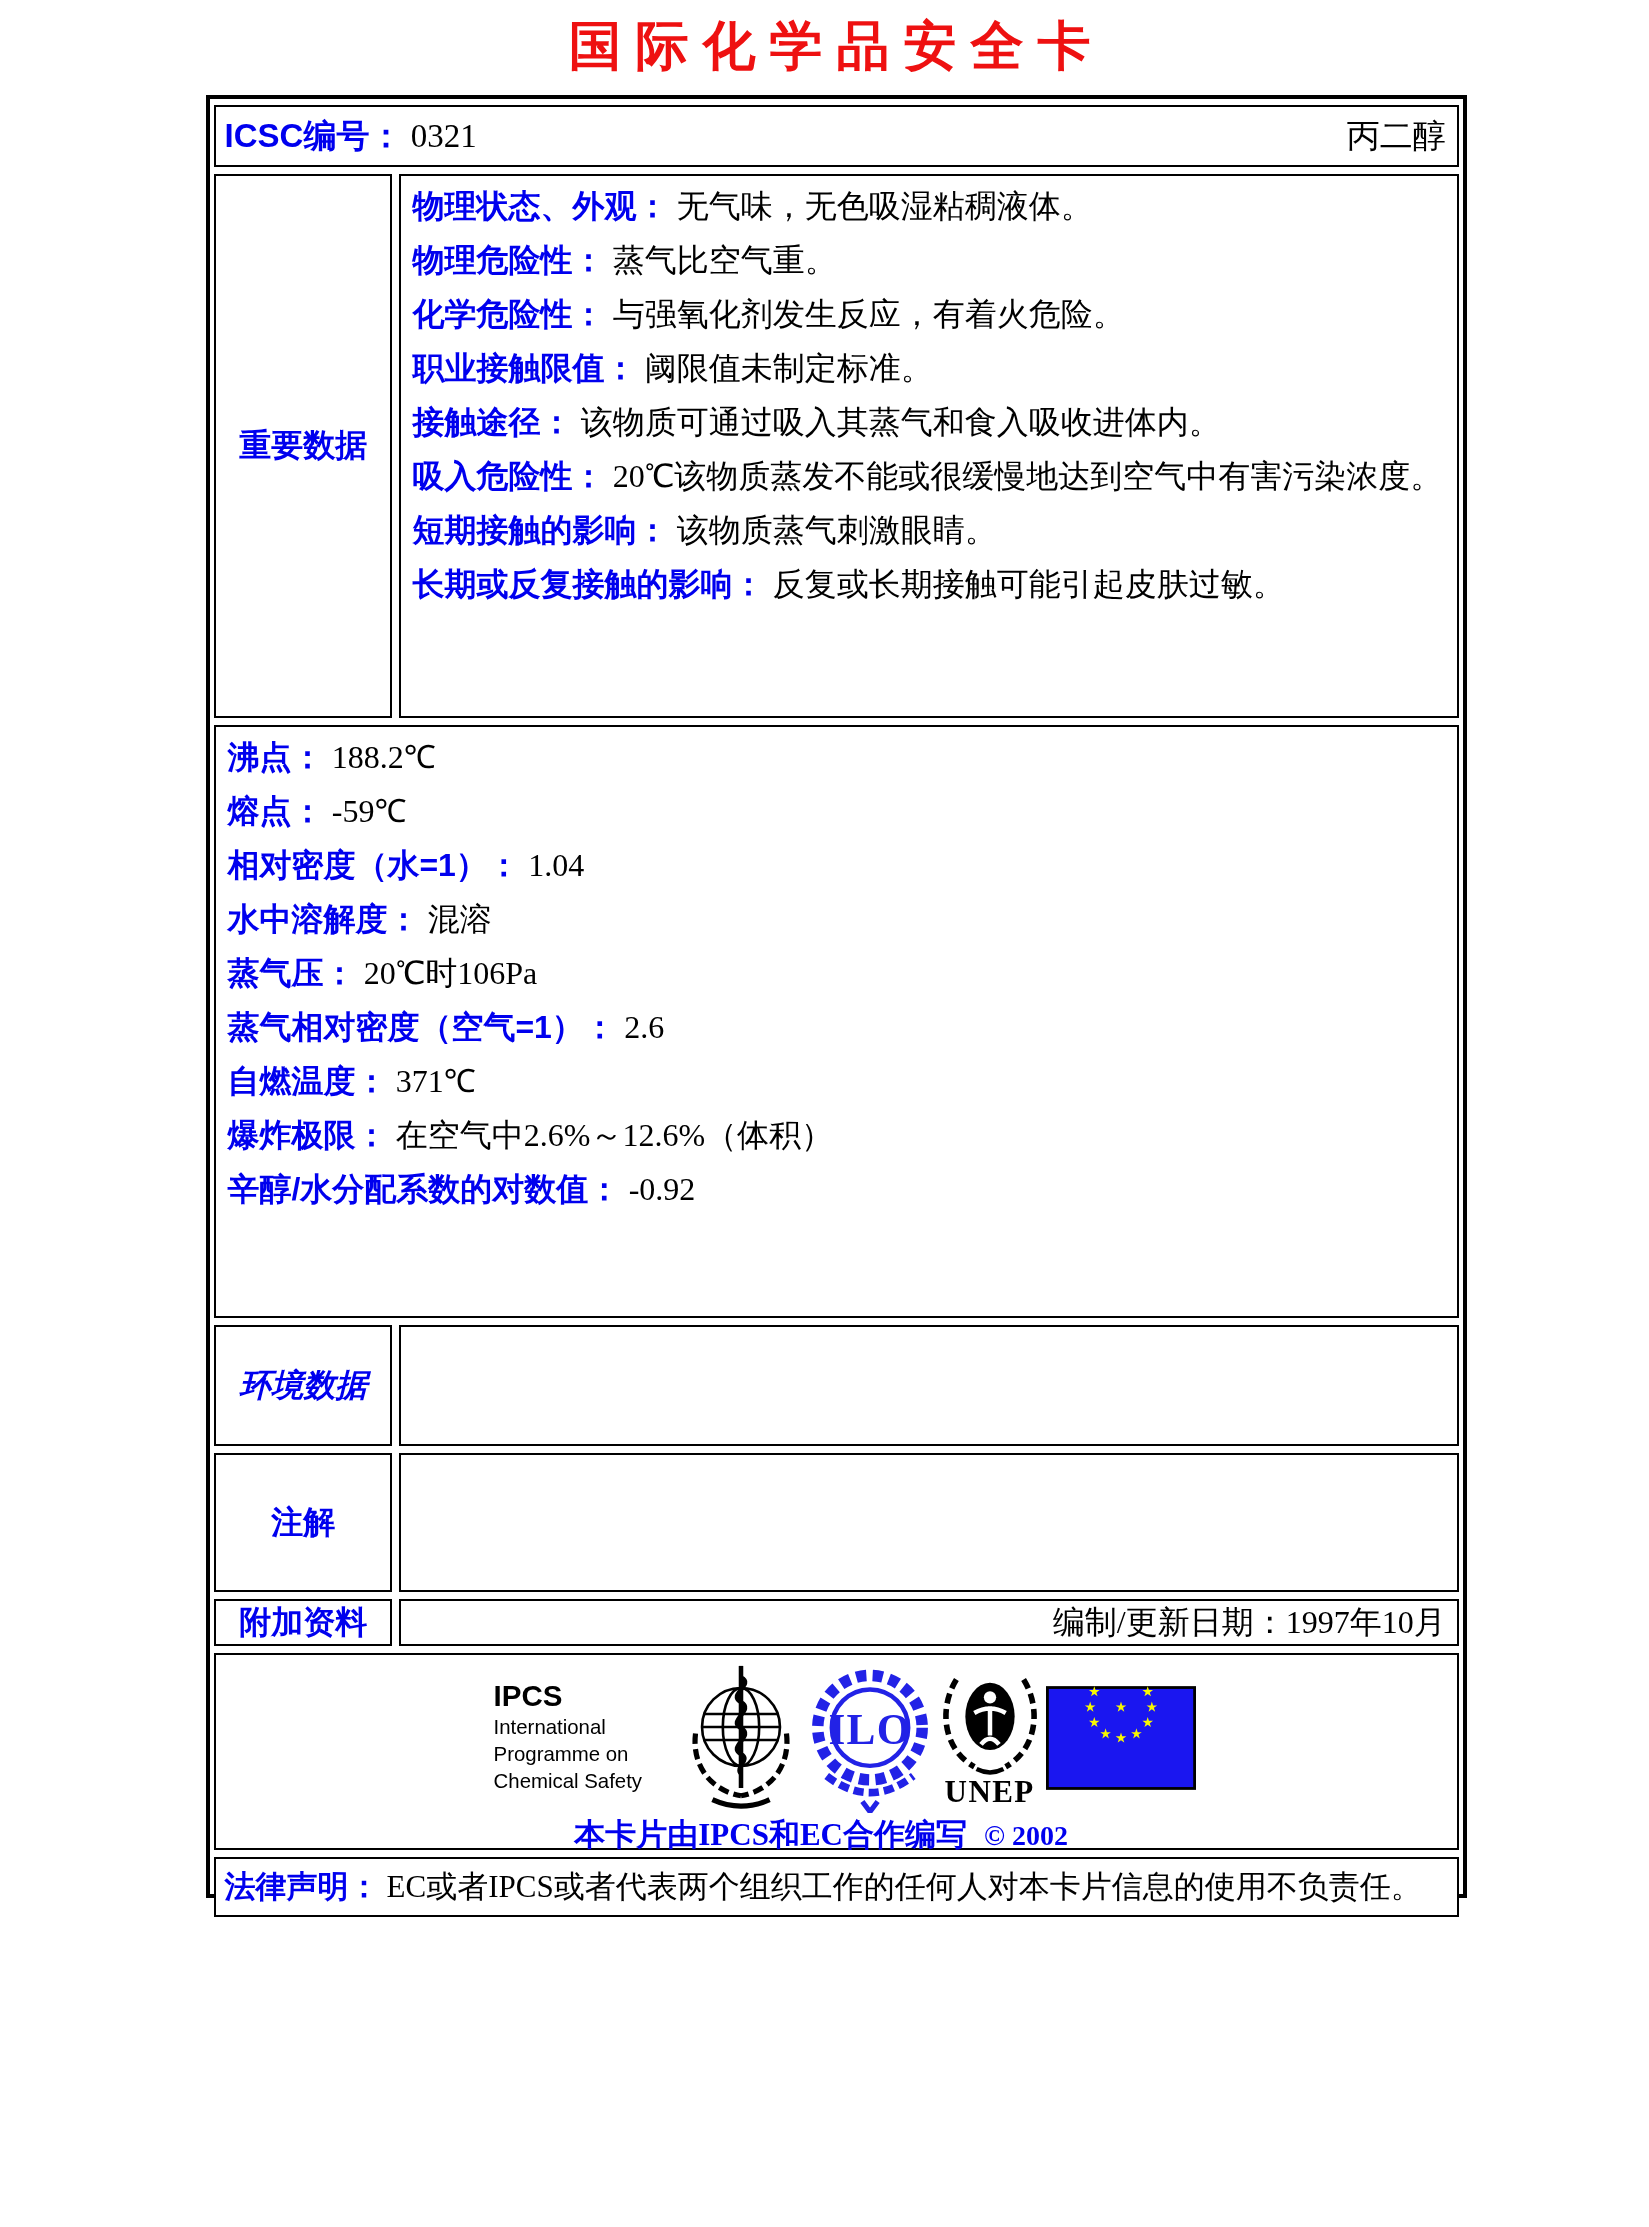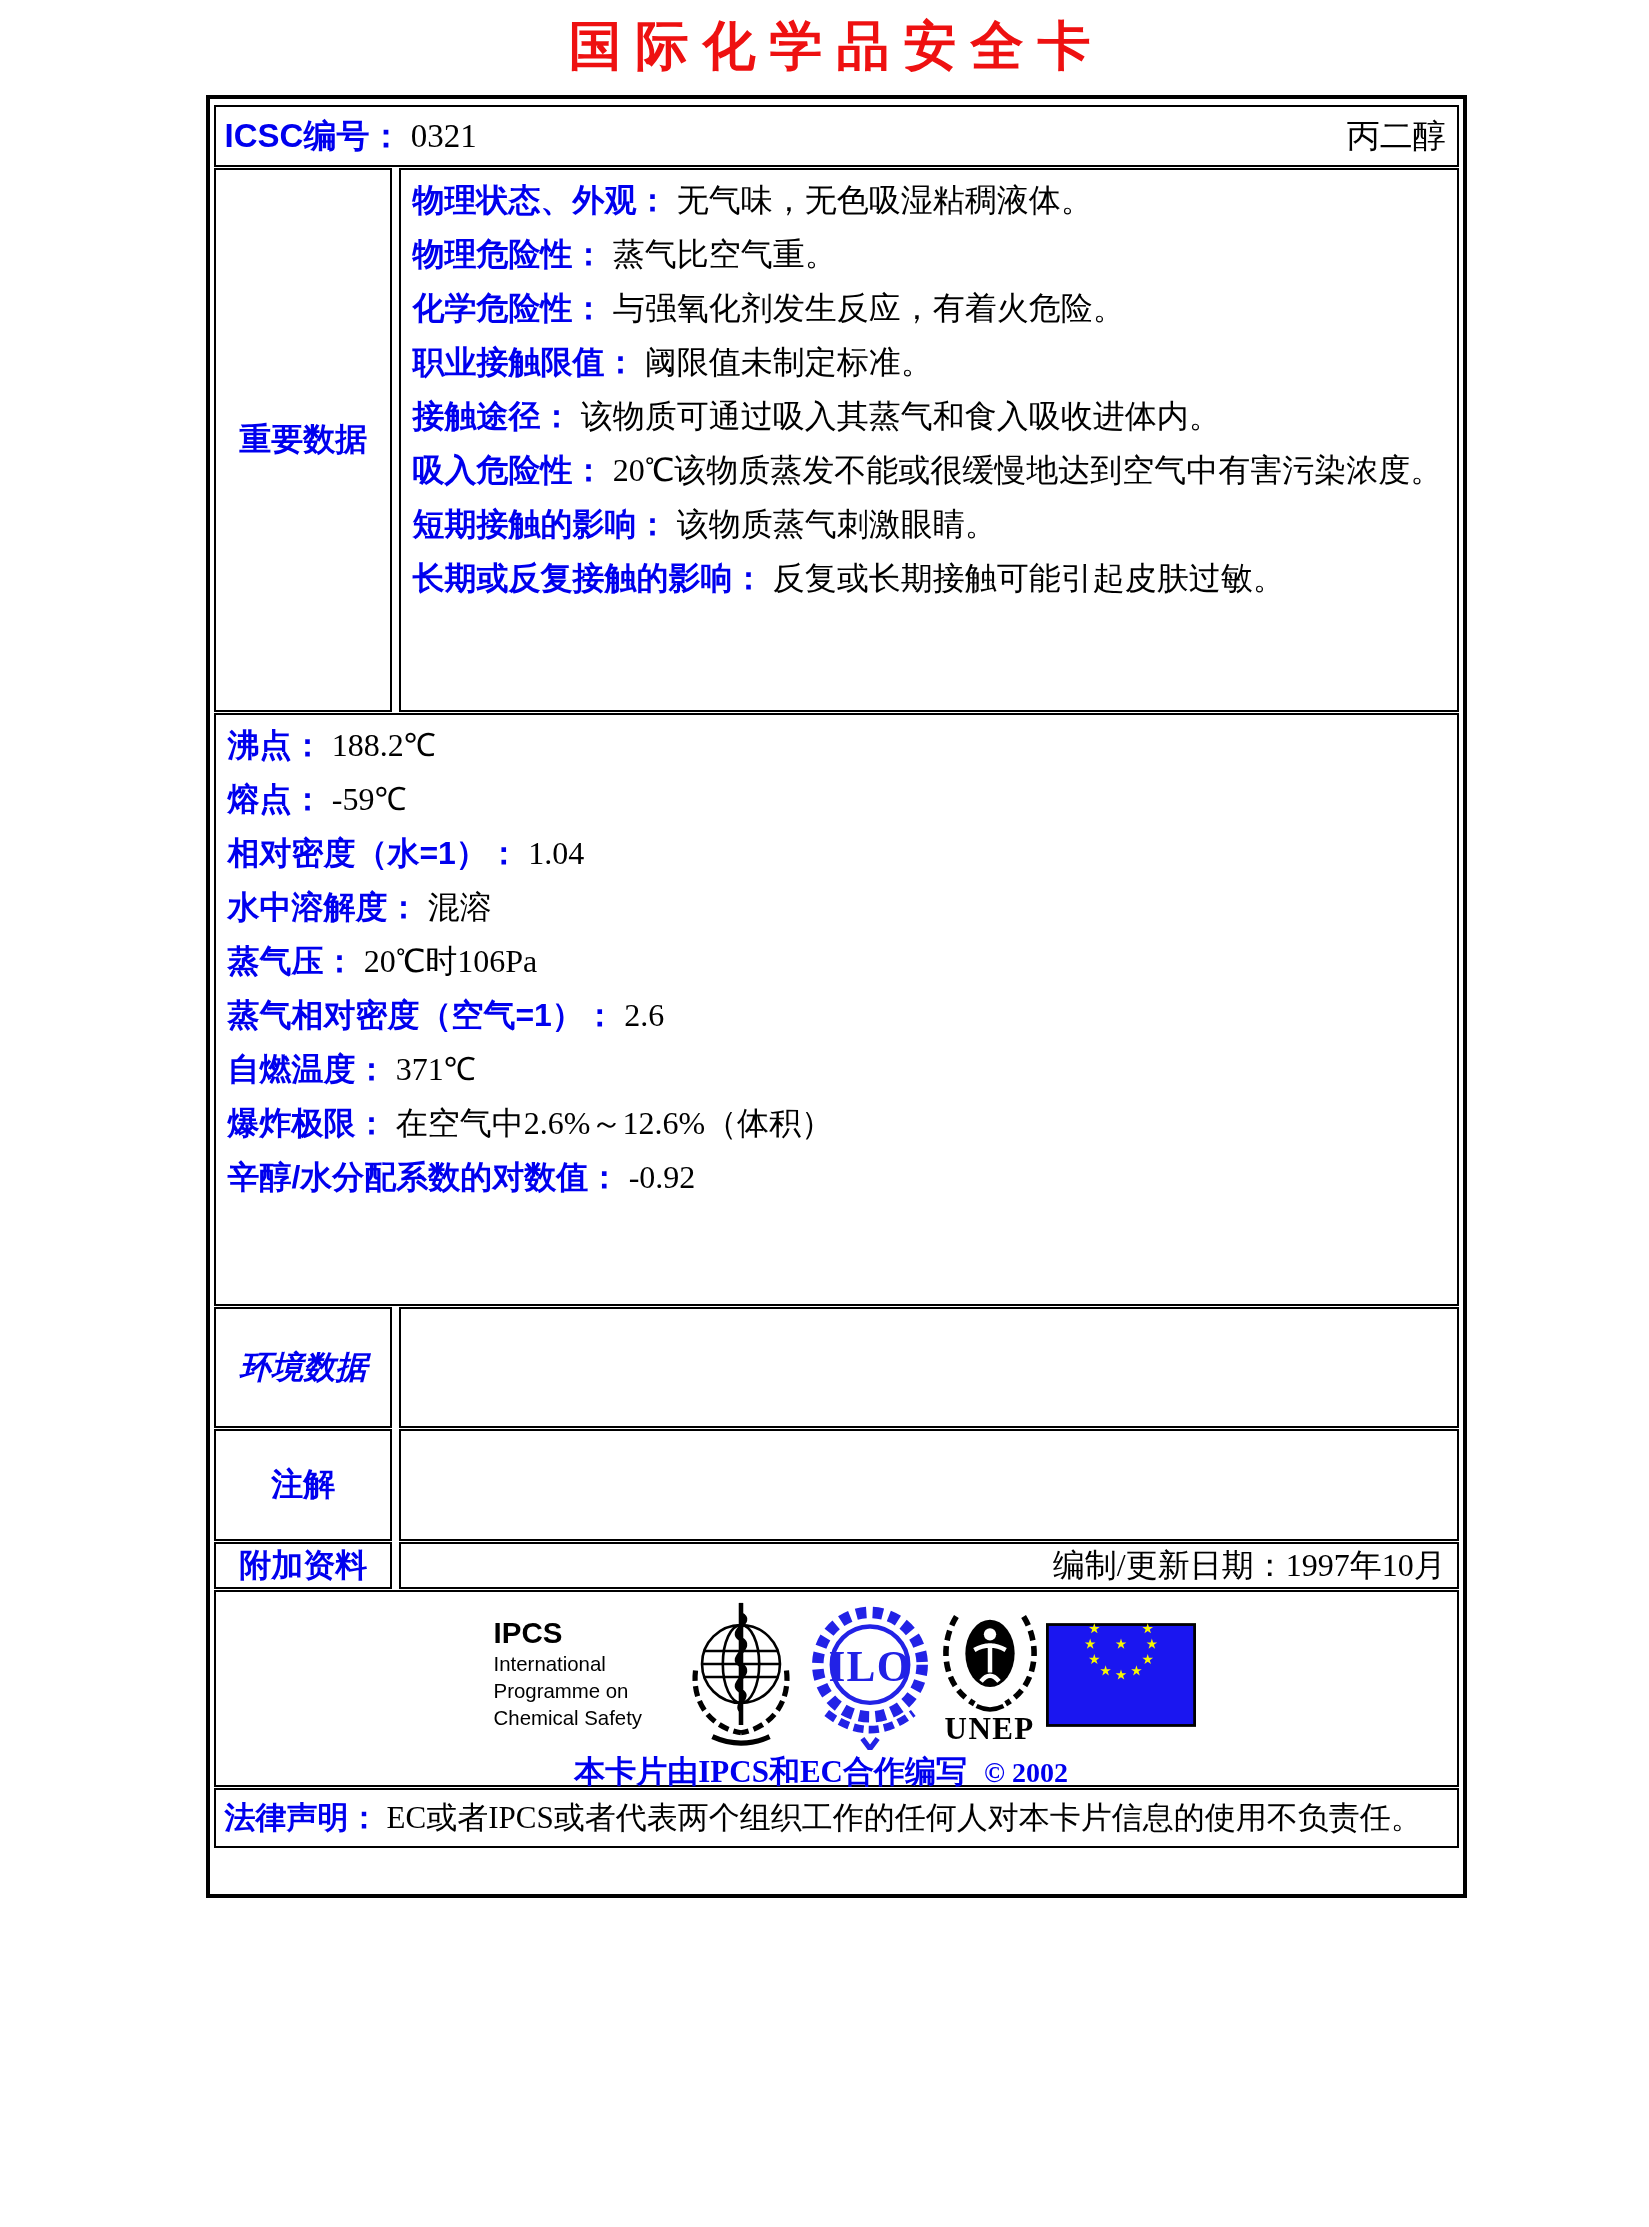--- a/index.html
+++ b/index.html
@@ -8,42 +8,42 @@
     font-family:"Liberation Serif", serif; color:#000;
   }
   .page-title {
     position:absolute; left:206px; top:11.2px; width:1261px; margin:0;
     text-align:center; color:#ee1111; font-family:"Liberation Sans", sans-serif;
     font-weight:bold; font-size:53px; letter-spacing:14px; white-space:nowrap;
   }
   .card {
     position:absolute; left:206px; top:95px; width:1261px; height:1803px;
     box-sizing:border-box; border:4.9px solid #000; background:#fff;
-    padding:6.3px 4.2px 2.1px 4.2px; display:flex; flex-direction:column; gap:1px;
+    padding:6.3px 4.2px 2.1px 4.2px; display:flex; flex-direction:column; gap:7px;
   }
   .row { display:flex; gap:7px; flex:0 0 auto; }
   .cell { border:2.1px solid #000; background:#fff; box-sizing:border-box; }
   .full { flex:1; }
 
   .header-row { height:62px; }
   .header-cell { display:flex; align-items:center; padding:0 8.4px; font-size:33px; }
   .chem-name { margin-left:auto; padding-right:2.8px; }
 
   .label-cell {
     width:178px; flex:0 0 auto; display:flex; align-items:center; justify-content:center;
     color:#0000ee; font-family:"Liberation Sans", sans-serif; font-weight:bold; font-size:32px;
     text-align:center;
   }
   .content-cell { flex:1; padding:2.8px 11.2px; font-size:32px; line-height:54px; }
   .content-cell.center-v { display:flex; align-items:center; line-height:39px; padding:0 11.2px;justify-content:flex-end; }
 
   .sec-row-0 { height:544px; }
   .sec-row-1 { height:593px; }
   .sec-row-2 { height:121px;font-style:italic; }
-  .sec-row-3 { height:112px;border-radius:31px; }
+  .sec-row-3 { height:139px;border-radius:31px; }
   .sec-row-4 { height:47px; }
 
   .k {
     color:#0000ee; font-family:"Liberation Sans", sans-serif; font-weight:bold;
     margin-right:8.4px;
   }
   .v { color:#000; }
 
   .logos-row { height:197px; }
   .logos-cell { display:flex; flex-direction:column; padding:7px 42px 4.2px 11.2px; }

